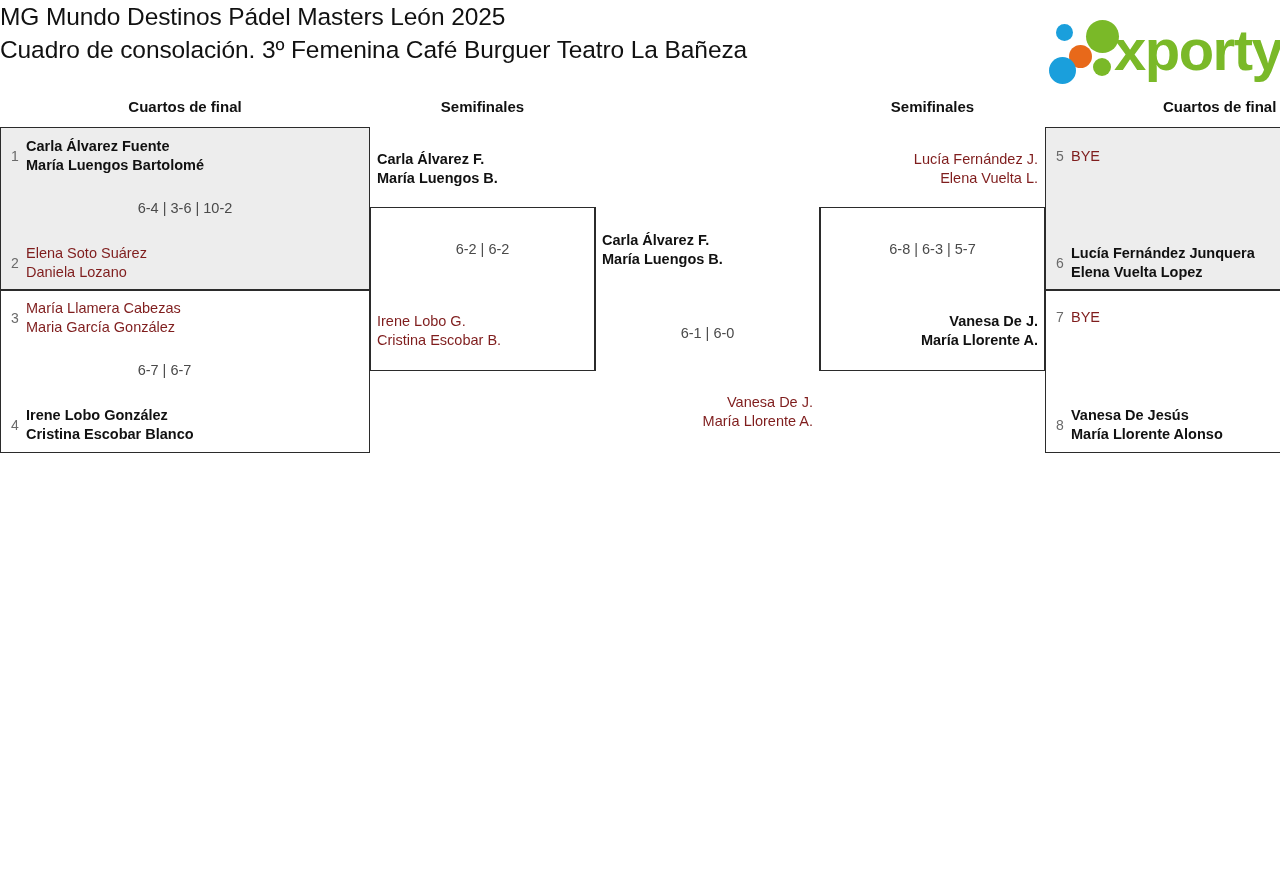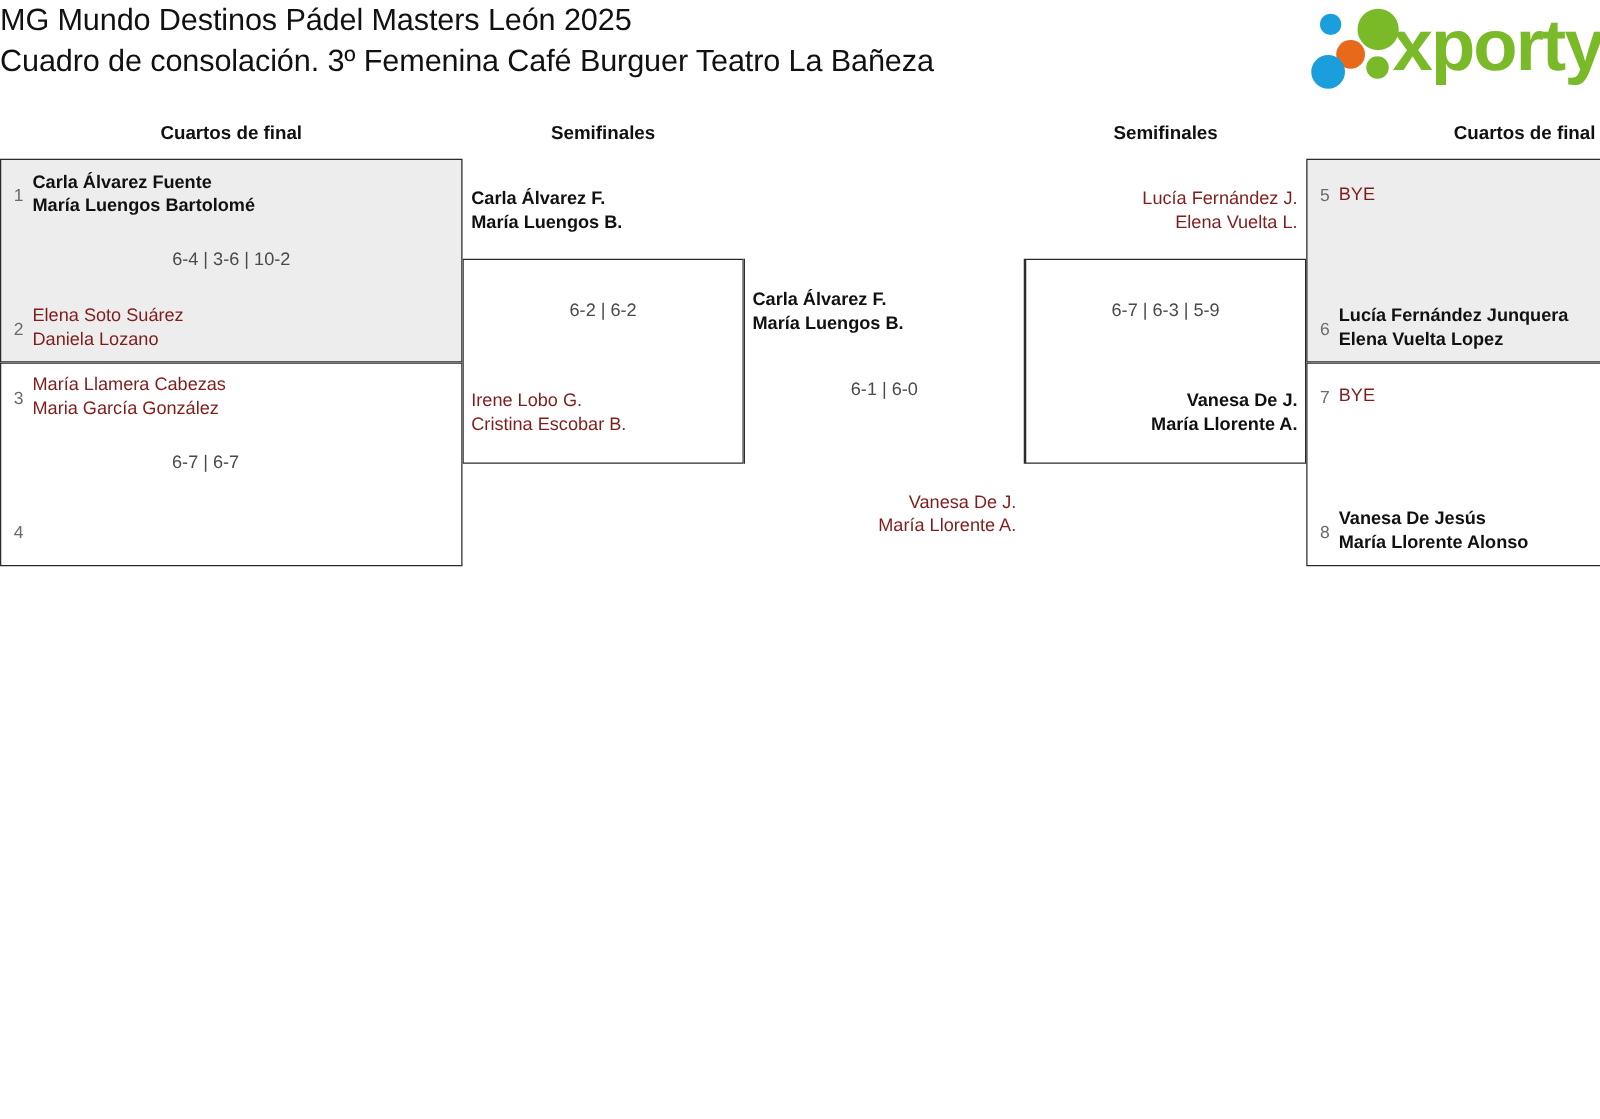--- a/index.html
+++ b/index.html
@@ -34,21 +34,21 @@
     font-weight: 400;
     color: #111111;
     white-space: nowrap;
     letter-spacing: -0.1px;
   }
 
   
   .logo {
     position: absolute;
     left: 1048px;
-    top: 3px;
+    top: 16px;
     width: 232px;
     height: 70px;
   }
   .logo-dots {
     position: absolute;
     left: 0; top: 3px;
     width: 78px; height: 64px;
   }
   .dot { position: absolute; border-radius: 50%; }
   .dot-blue-sm  { left: 8px;  top: 5px;  width: 17px; height: 17px; background: #1a9fdc; }
@@ -185,20 +185,24 @@
   <div class="slot" style="left:4px; top:298px; width:360px; height:40px;">
     <span class="seed">3</span>
     <span class="names">
       <span>María Llamera Cabezas</span>
       <span class="n2">Maria García González</span>
     </span>
   </div>
   <div class="score" style="left:0px; top:361px; width:329px;">6-7 | 6-7</div>
   <div class="slot" style="left:4px; top:405px; width:360px; height:40px;">
     <span class="seed">4</span>
+    <span class="names win">
+      <span>Irene Lobo González</span>
+      <span class="n2">Cristina Escobar Blanco</span>
+    </span>
   </div>
 
   <div class="mbox" style="left:370px; top:207px; width:225px; height:164px;"></div>
   <div class="slot" style="left:377px; top:149px; width:215px; height:40px;">
     <span class="names win">
       <span>Carla Álvarez F.</span>
       <span class="n2">María Luengos B.</span>
     </span>
   </div>
   <div class="score" style="left:370px; top:240px; width:225px;">6-2 | 6-2</div>
@@ -209,36 +213,36 @@
     </span>
   </div>
 
   <div class="mbox no-tb" style="left:595px; top:207px; width:225px; height:164px;"></div>
   <div class="slot" style="left:602px; top:230px; width:215px; height:40px;">
     <span class="names win">
       <span>Carla Álvarez F.</span>
       <span class="n2">María Luengos B.</span>
     </span>
   </div>
-  <div class="score" style="left:595px; top:303px; width:225px;">6-1 | 6-0</div>
+  <div class="score" style="left:595px; top:324px; width:225px;">6-1 | 6-0</div>
   <div class="slot right" style="left:598px; top:392px; width:215px; height:40px;">
     <span class="names">
       <span>Vanesa De J.</span>
       <span class="n2">María Llorente A.</span>
     </span>
   </div>
 
   <div class="mbox" style="left:820px; top:207px; width:225px; height:164px;"></div>
   <div class="slot right" style="left:823px; top:149px; width:215px; height:40px;">
     <span class="names">
       <span>Lucía Fernández J.</span>
       <span class="n2">Elena Vuelta L.</span>
     </span>
   </div>
-  <div class="score" style="left:820px; top:240px; width:225px;">6-7 | 6-3 | 5-9</div>
+  <div class="score" style="left:820px; top:240px; width:225px;">6-8 | 6-3 | 5-7</div>
   <div class="slot right" style="left:823px; top:311px; width:215px; height:40px;">
     <span class="names win">
       <span>Vanesa De J.</span>
       <span class="n2">María Llorente A.</span>
     </span>
   </div>
 
   <div class="mbox shaded" style="left:1045px; top:127px; width:370px; height:163px;"></div>
   <div class="slot" style="left:1049px; top:146px; width:360px; height:20px;">
     <span class="seed">5</span>

